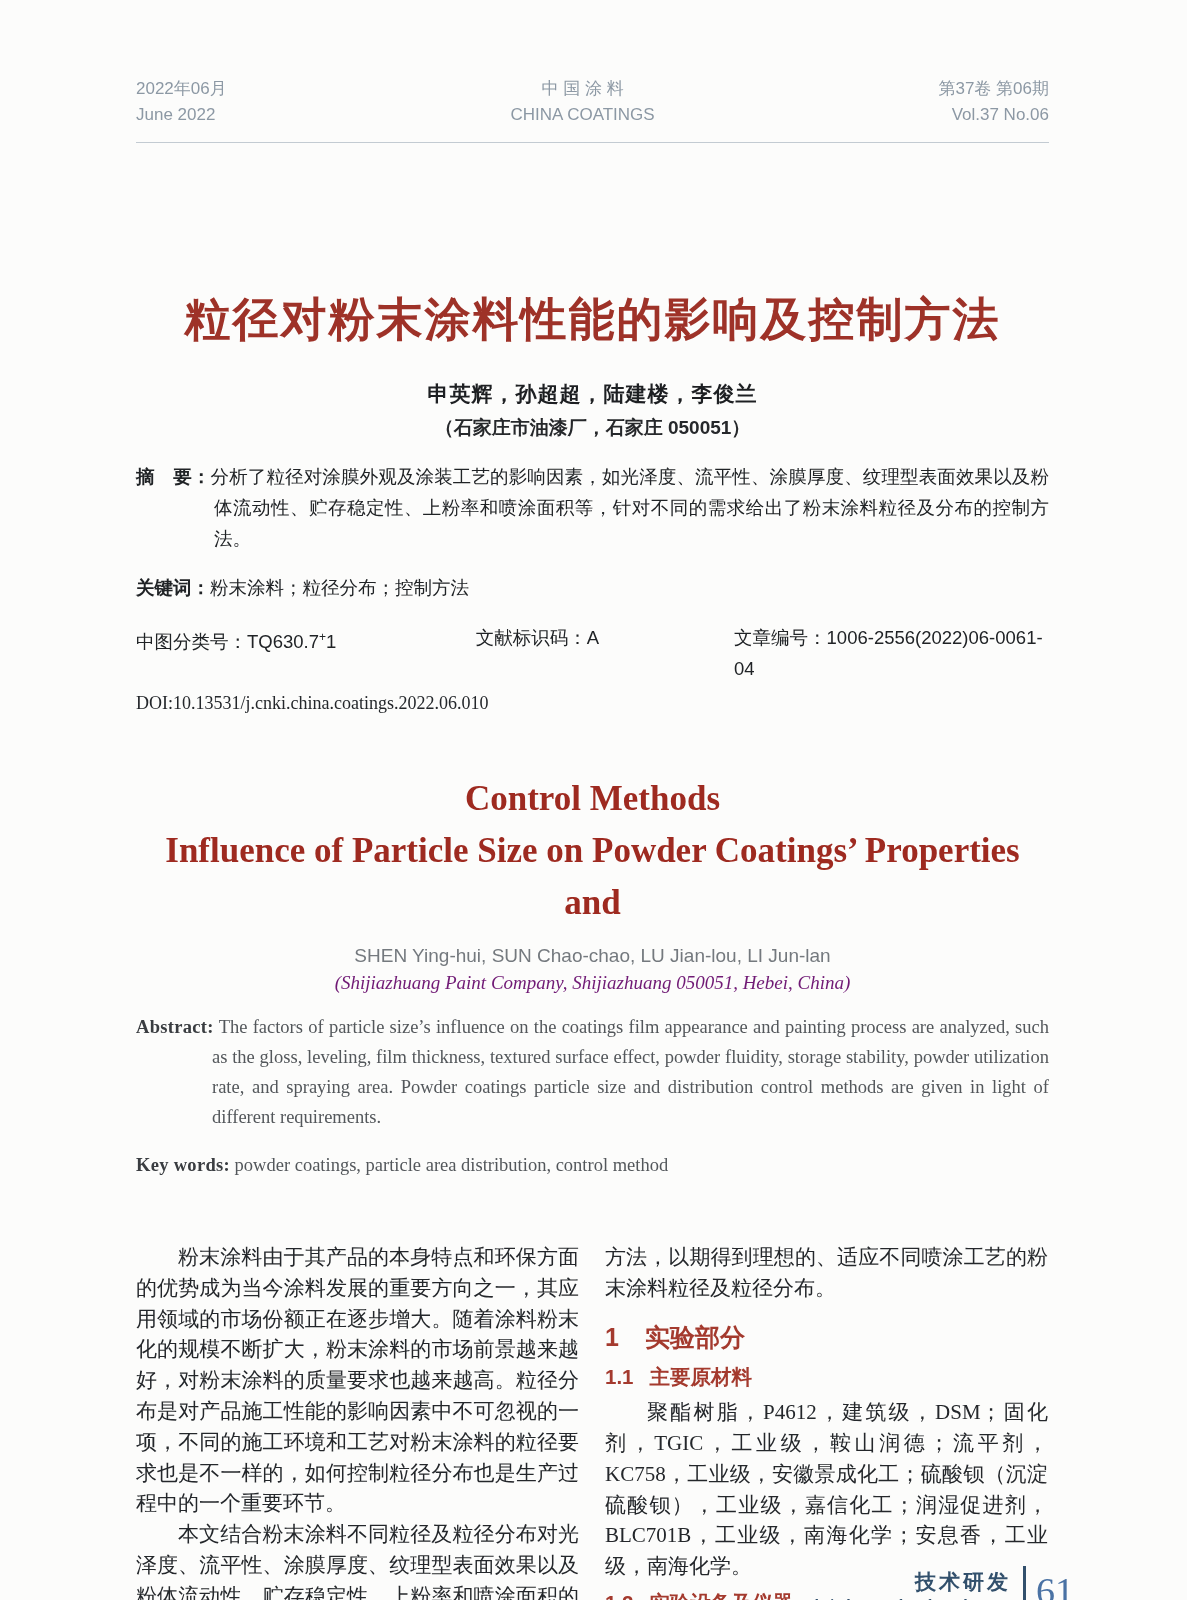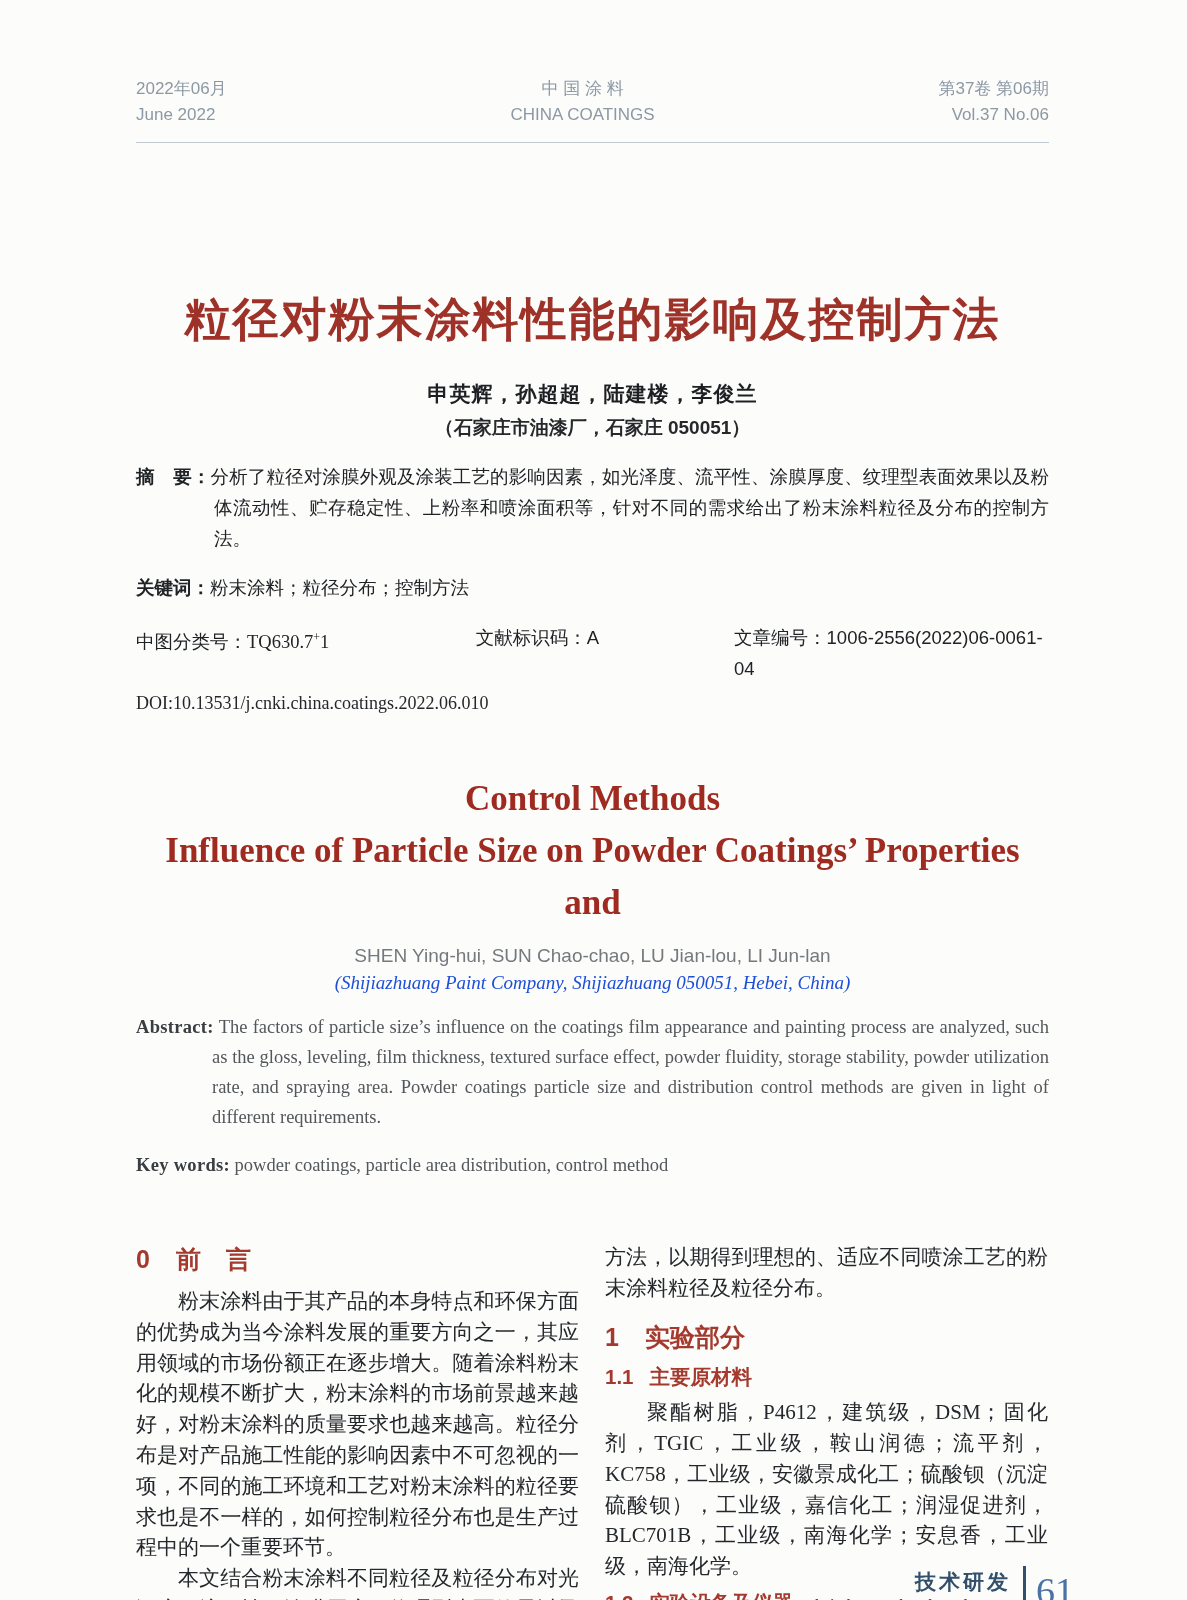--- a/index.html
+++ b/index.html
@@ -41,34 +41,34 @@
     font-size:18.5px;line-height:31px;color:#202326;text-align:justify;
     padding-left:78px;text-indent:-78px;
   }
   .abs-zh .lbl,.kw-zh .lbl{font-weight:bold;}
   .kw-zh{margin-top:0;font-family:"Liberation Sans","DejaVu Sans",sans-serif;
     font-size:18.5px;line-height:31px;color:#202326;}
   .meta-row{
     margin-top:3px;font-family:"Liberation Sans","DejaVu Sans",sans-serif;
     font-size:18.5px;line-height:31px;color:#202326;display:flex;
   }
-  .meta-row .m1{width:355px;font-family:Liberation Serif, serif;}
+  .meta-row .m1{width:355px;}
   .meta-row .m2{width:270px;}
   .meta-row sup{font-size:12px;}
   .doi-line{margin-top:5px;font-size:18px;color:#24272b;line-height:28px;}
 
   
   .title-en{
     margin-top:56px;text-align:center;font-weight:bold;
     font-size:35px;line-height:52px;color:#9e2a20;
   }
   .authors-en{margin-top:16px;text-align:center;
     font-family:"Liberation Sans","DejaVu Sans",sans-serif;
     font-size:19px;color:#74797e;}
-  .affil-en{margin-top:5px;text-align:center;font-style:italic;font-size:19px;color:#1d4ed8;}
+  .affil-en{margin-top:5px;text-align:center;font-style:italic;font-size:19px;color:#701a75;}
 
   
   .abs-en{
     margin-top:18px;font-size:18.5px;line-height:30px;color:#53575b;
     text-align:justify;padding-left:76px;text-indent:-76px;
   }
   .abs-en .lbl,.kw-en .lbl{font-weight:bold;color:#3a3d41;letter-spacing:.3px;}
   .kw-en{margin-top:0;font-size:18.5px;line-height:30px;color:#53575b;}
 
   
@@ -145,21 +145,20 @@
   </div>
   <div class="authors-en">SHEN Ying-hui, SUN Chao-chao, LU Jian-lou, LI Jun-lan</div>
   <div class="affil-en">(Shijiazhuang Paint Company, Shijiazhuang 050051, Hebei, China)</div>
 
   <p class="abs-en"><span class="lbl">Abstract:</span> <span>The factors of particle size’s influence on the coatings film appearance and painting process are analyzed, such as the gloss, leveling, film thickness, textured surface effect, powder fluidity, storage stability, powder utilization rate, and spraying area. Powder coatings particle size and distribution control methods are given in light of different requirements.</span></p>
 
   <p class="kw-en"><span class="lbl">Key words:</span> <span>powder coatings, particle area distribution, control method</span></p>
 
   <div class="body-cols">
     <div class="col">
-      <div class="h2"><span class="num">0</span><span>前　言</span></div>
       <p class="bp">粉末涂料由于其产品的本身特点和环保方面的优势成为当今涂料发展的重要方向之一，其应用领域的市场份额正在逐步增大。随着涂料粉末化的规模不断扩大，粉末涂料的市场前景越来越好，对粉末涂料的质量要求也越来越高。粒径分布是对产品施工性能的影响因素中不可忽视的一项，不同的施工环境和工艺对粉末涂料的粒径要求也是不一样的，如何控制粒径分布也是生产过程中的一个重要环节。</p>
       <p class="bp">本文结合粉末涂料不同粒径及粒径分布对光泽度、流平性、涂膜厚度、纹理型表面效果以及粉体流动性、贮存稳定性、上粉率和喷涂面积的具体影响，通过磨粉参数控制调节得到不同的粉末涂料粒径及分布</p>
     </div>
     <div class="col">
       <p class="bp noindent">方法，以期得到理想的、适应不同喷涂工艺的粉末涂料粒径及粒径分布。</p>
       <div class="h2" style="margin-top:18px;"><span class="num">1</span><span>实验部分</span></div>
       <div class="h3"><span class="num">1.1</span><span>主要原材料</span></div>
       <p class="bp">聚酯树脂，P4612，建筑级，DSM；固化剂，TGIC，工业级，鞍山润德；流平剂，KC758，工业级，安徽景成化工；硫酸钡（沉淀硫酸钡），工业级，嘉信化工；润湿促进剂，BLC701B，工业级，南海化学；安息香，工业级，南海化学。</p>
       <div class="h3"><span class="num">1.2</span><span>实验设备及仪器</span></div>
       <p class="bp">电子天平，TC3K，常熟市双杰测试仪器厂；双螺杆挤出机，SFJ-32N，烟台远丰机械有限公司；多功能</p>

